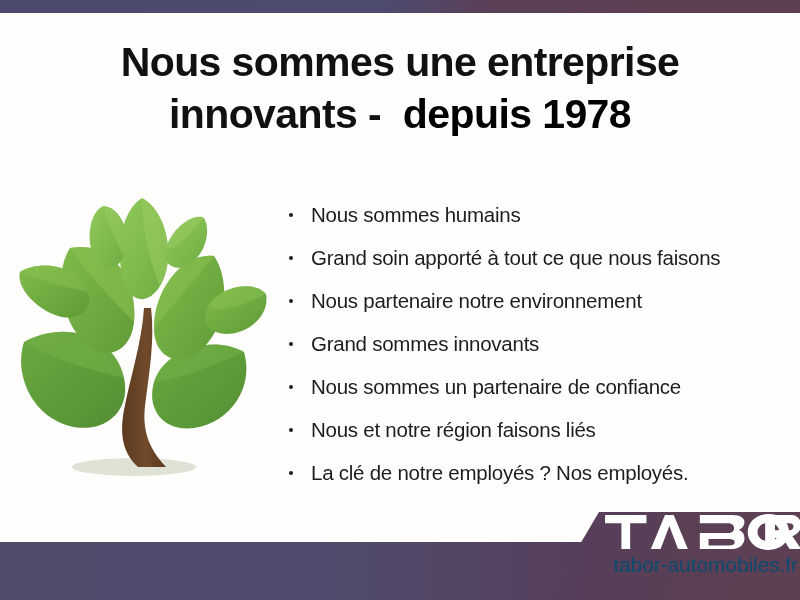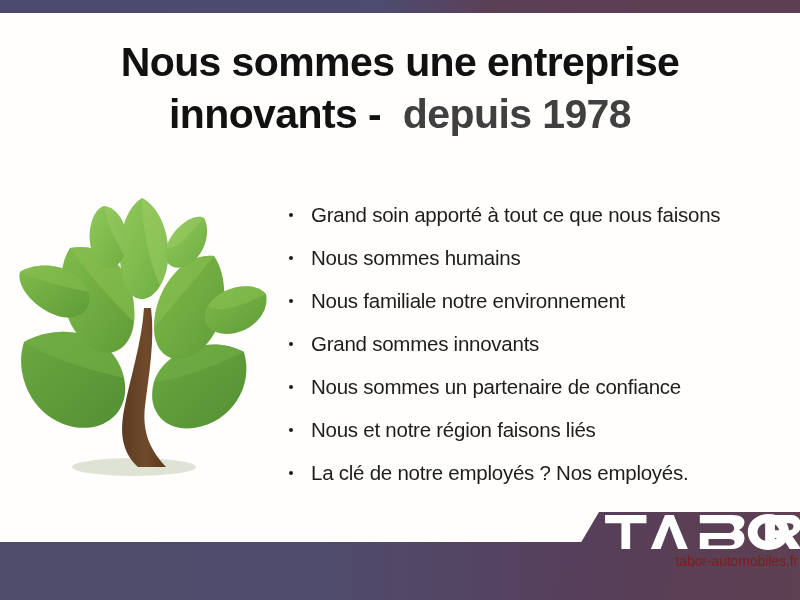--- a/index.html
+++ b/index.html
@@ -70,22 +70,22 @@
     box-sizing: border-box;
   }
 
   #tabor-wordmark {
     display: block;
     height: 36px;
     width: 196px;
   }
 
   #logo-url {
-    color: #7f1d1d;
-    font-size: 14px;
+    color: #0c4a6e;
+    font-size: 21px;
     letter-spacing: -0.1px;
     font-family: "Liberation Sans", sans-serif;
     margin-top: 3px;
     margin-right: 2px;
     white-space: nowrap;
   }
 
   
   #headline {
     position: absolute;
@@ -94,21 +94,21 @@
     width: 720px;
     text-align: center;
     font-family: "Liberation Sans Narrow", "Liberation Sans", sans-serif;
     font-weight: bold;
     font-size: 41px;
     line-height: 1.27;
     color: #111111;
     letter-spacing: -0.6px;
   }
   #headline .hl-accent {
-    color: #404040;
+    color: #000000;
   }
   #headline .hl-gap {
     display: inline-block;
     width: 11px;
   }
 
   
   #bullets {
     position: absolute;
     left: 286px;
@@ -230,29 +230,29 @@
       <g>
         <path d="M186 36 C194 50 186 76 168 84 C154 90 144 80 148 66 C154 46 176 30 186 36 Z" fill="url(#lfA)"></path>
         <path d="M186 36 C170 54 156 70 148 66 C154 46 176 30 186 36 Z" fill="#9acc63" opacity="0.5"></path>
       </g>
     </svg>
   </div>
 
   <ul id="bullets">
     <li>
       <span class="bullet-dot"></span>
+      <span>Nous sommes humains</span>
+    </li>
+    <li>
+      <span class="bullet-dot"></span>
       <span>Grand soin apporté à tout ce que nous faisons</span>
     </li>
     <li>
       <span class="bullet-dot"></span>
-      <span>Nous sommes humains</span>
-    </li>
-    <li>
-      <span class="bullet-dot"></span>
-      <span>Nous familiale notre environnement</span>
+      <span>Nous partenaire notre environnement</span>
     </li>
     <li>
       <span class="bullet-dot"></span>
       <span>Grand sommes innovants</span>
     </li>
     <li>
       <span class="bullet-dot"></span>
       <span>Nous sommes un partenaire de confiance</span>
     </li>
     <li>

